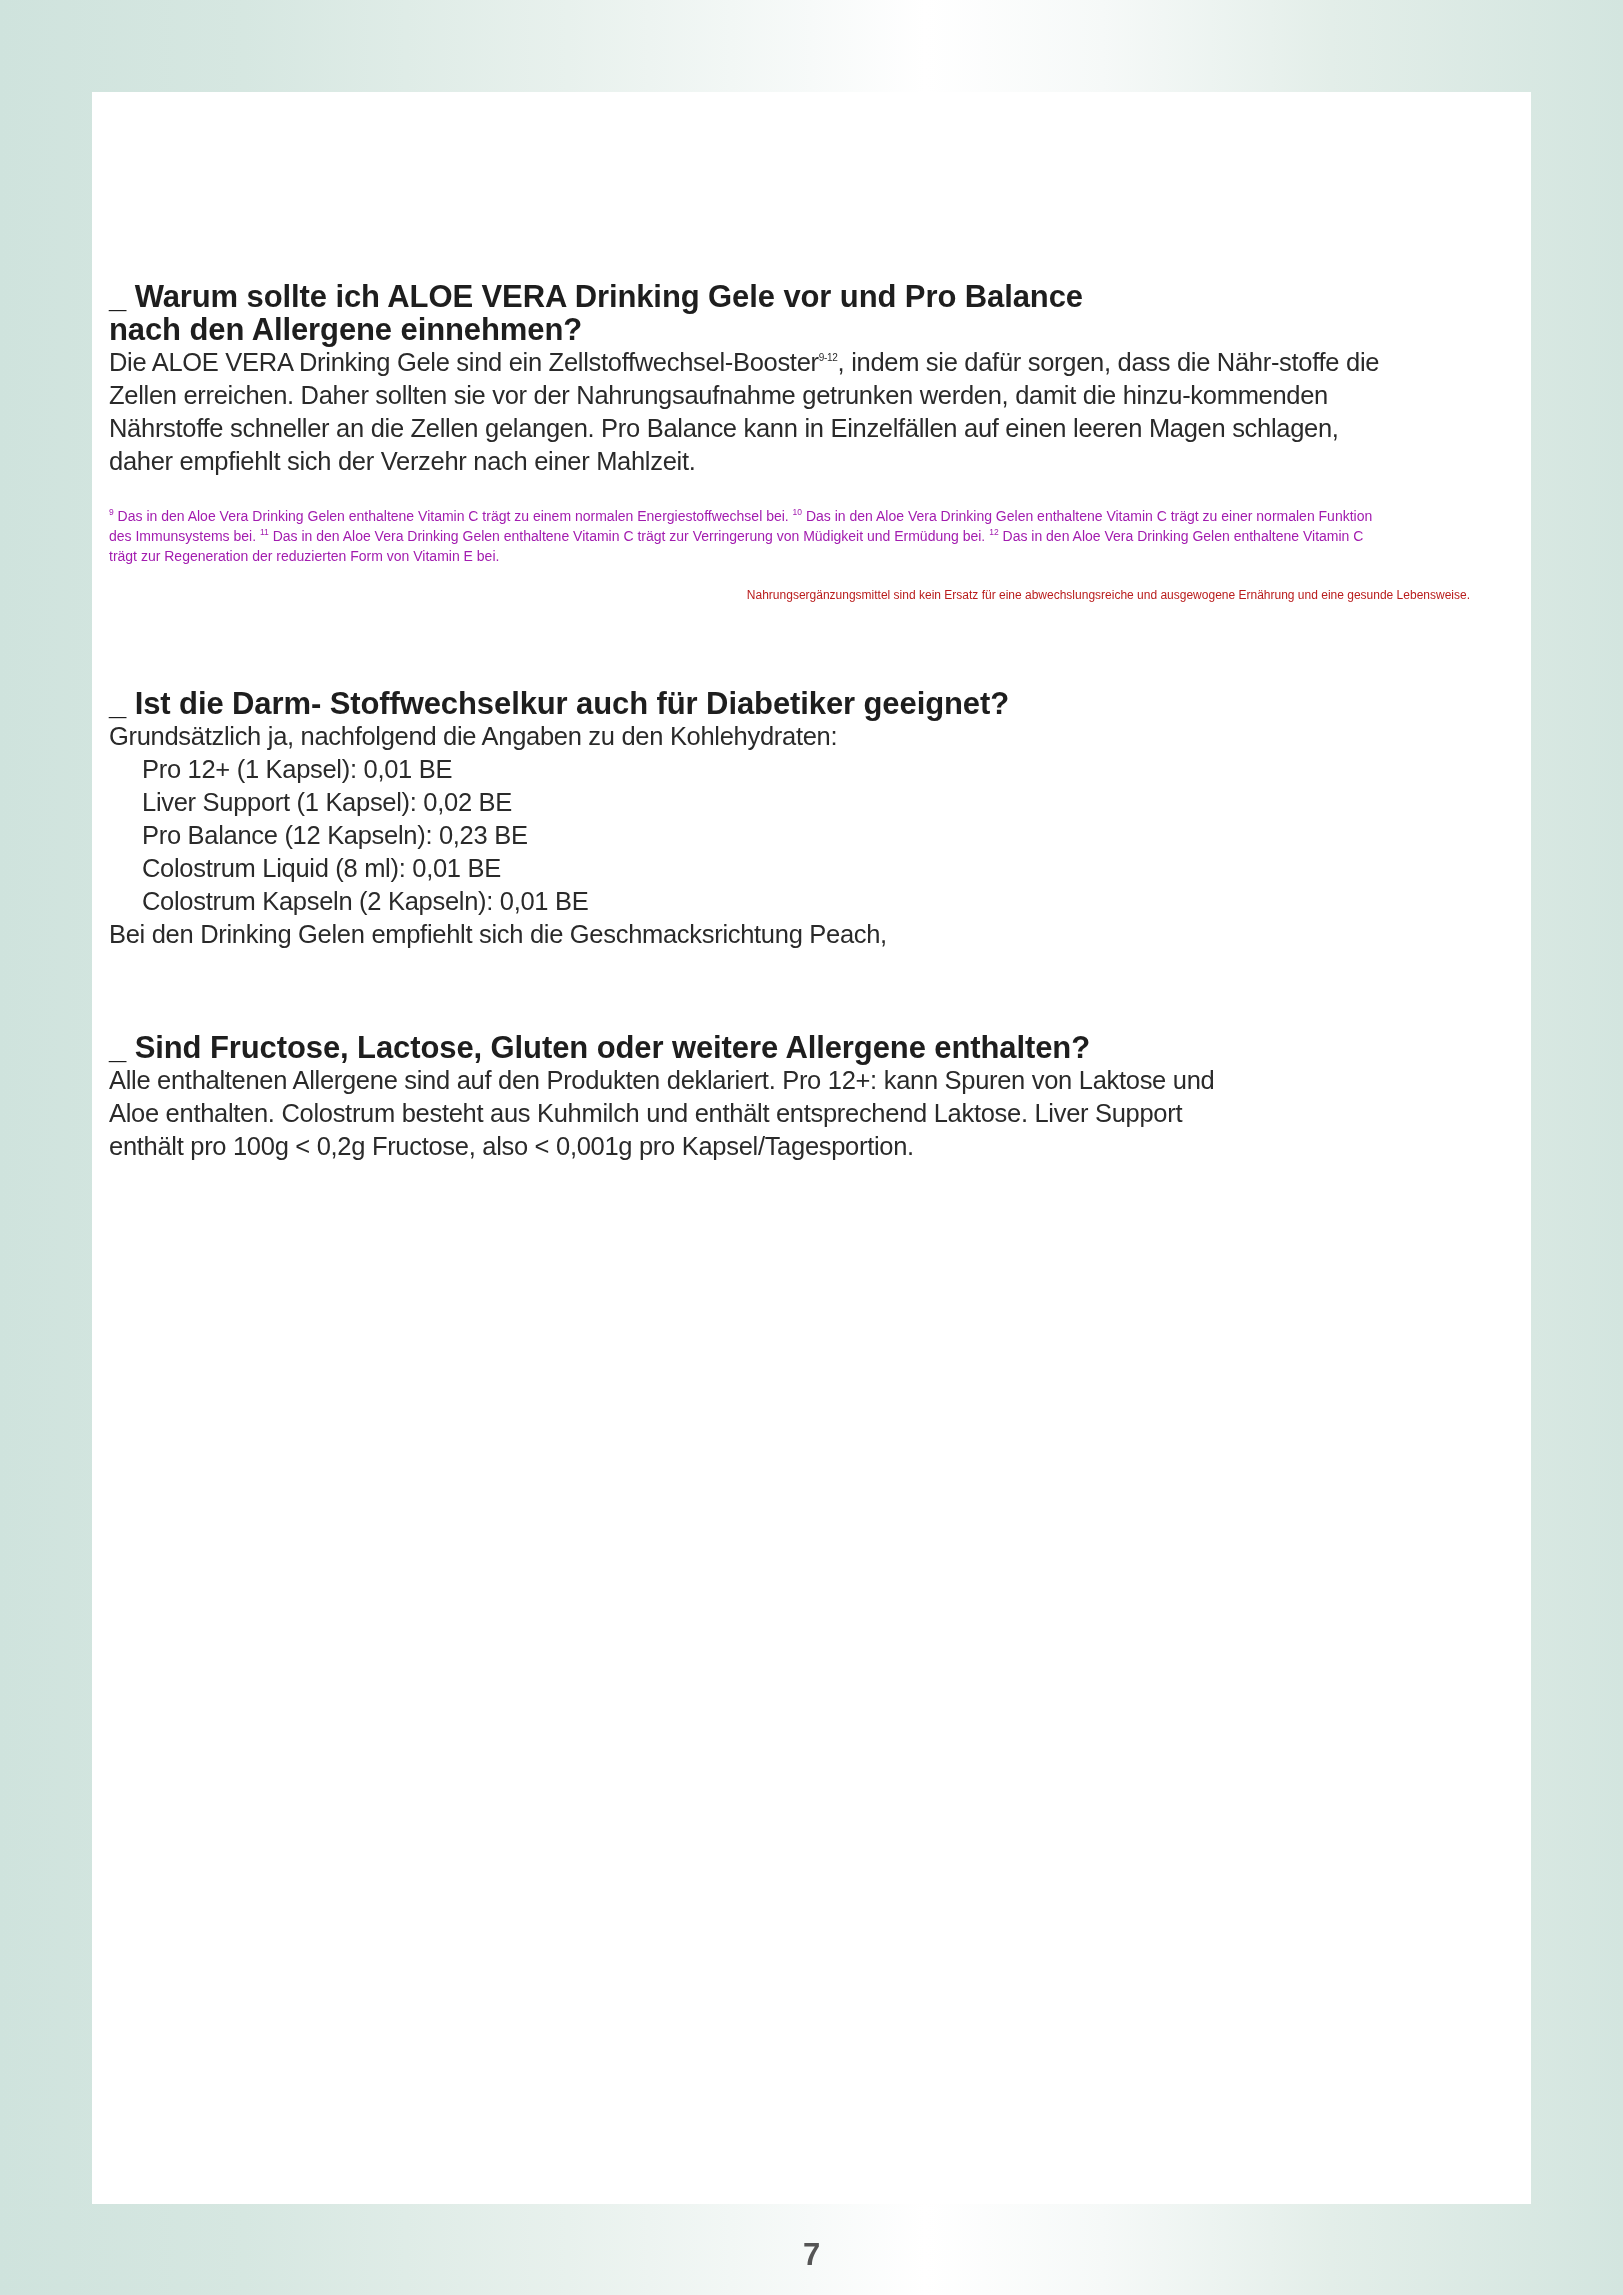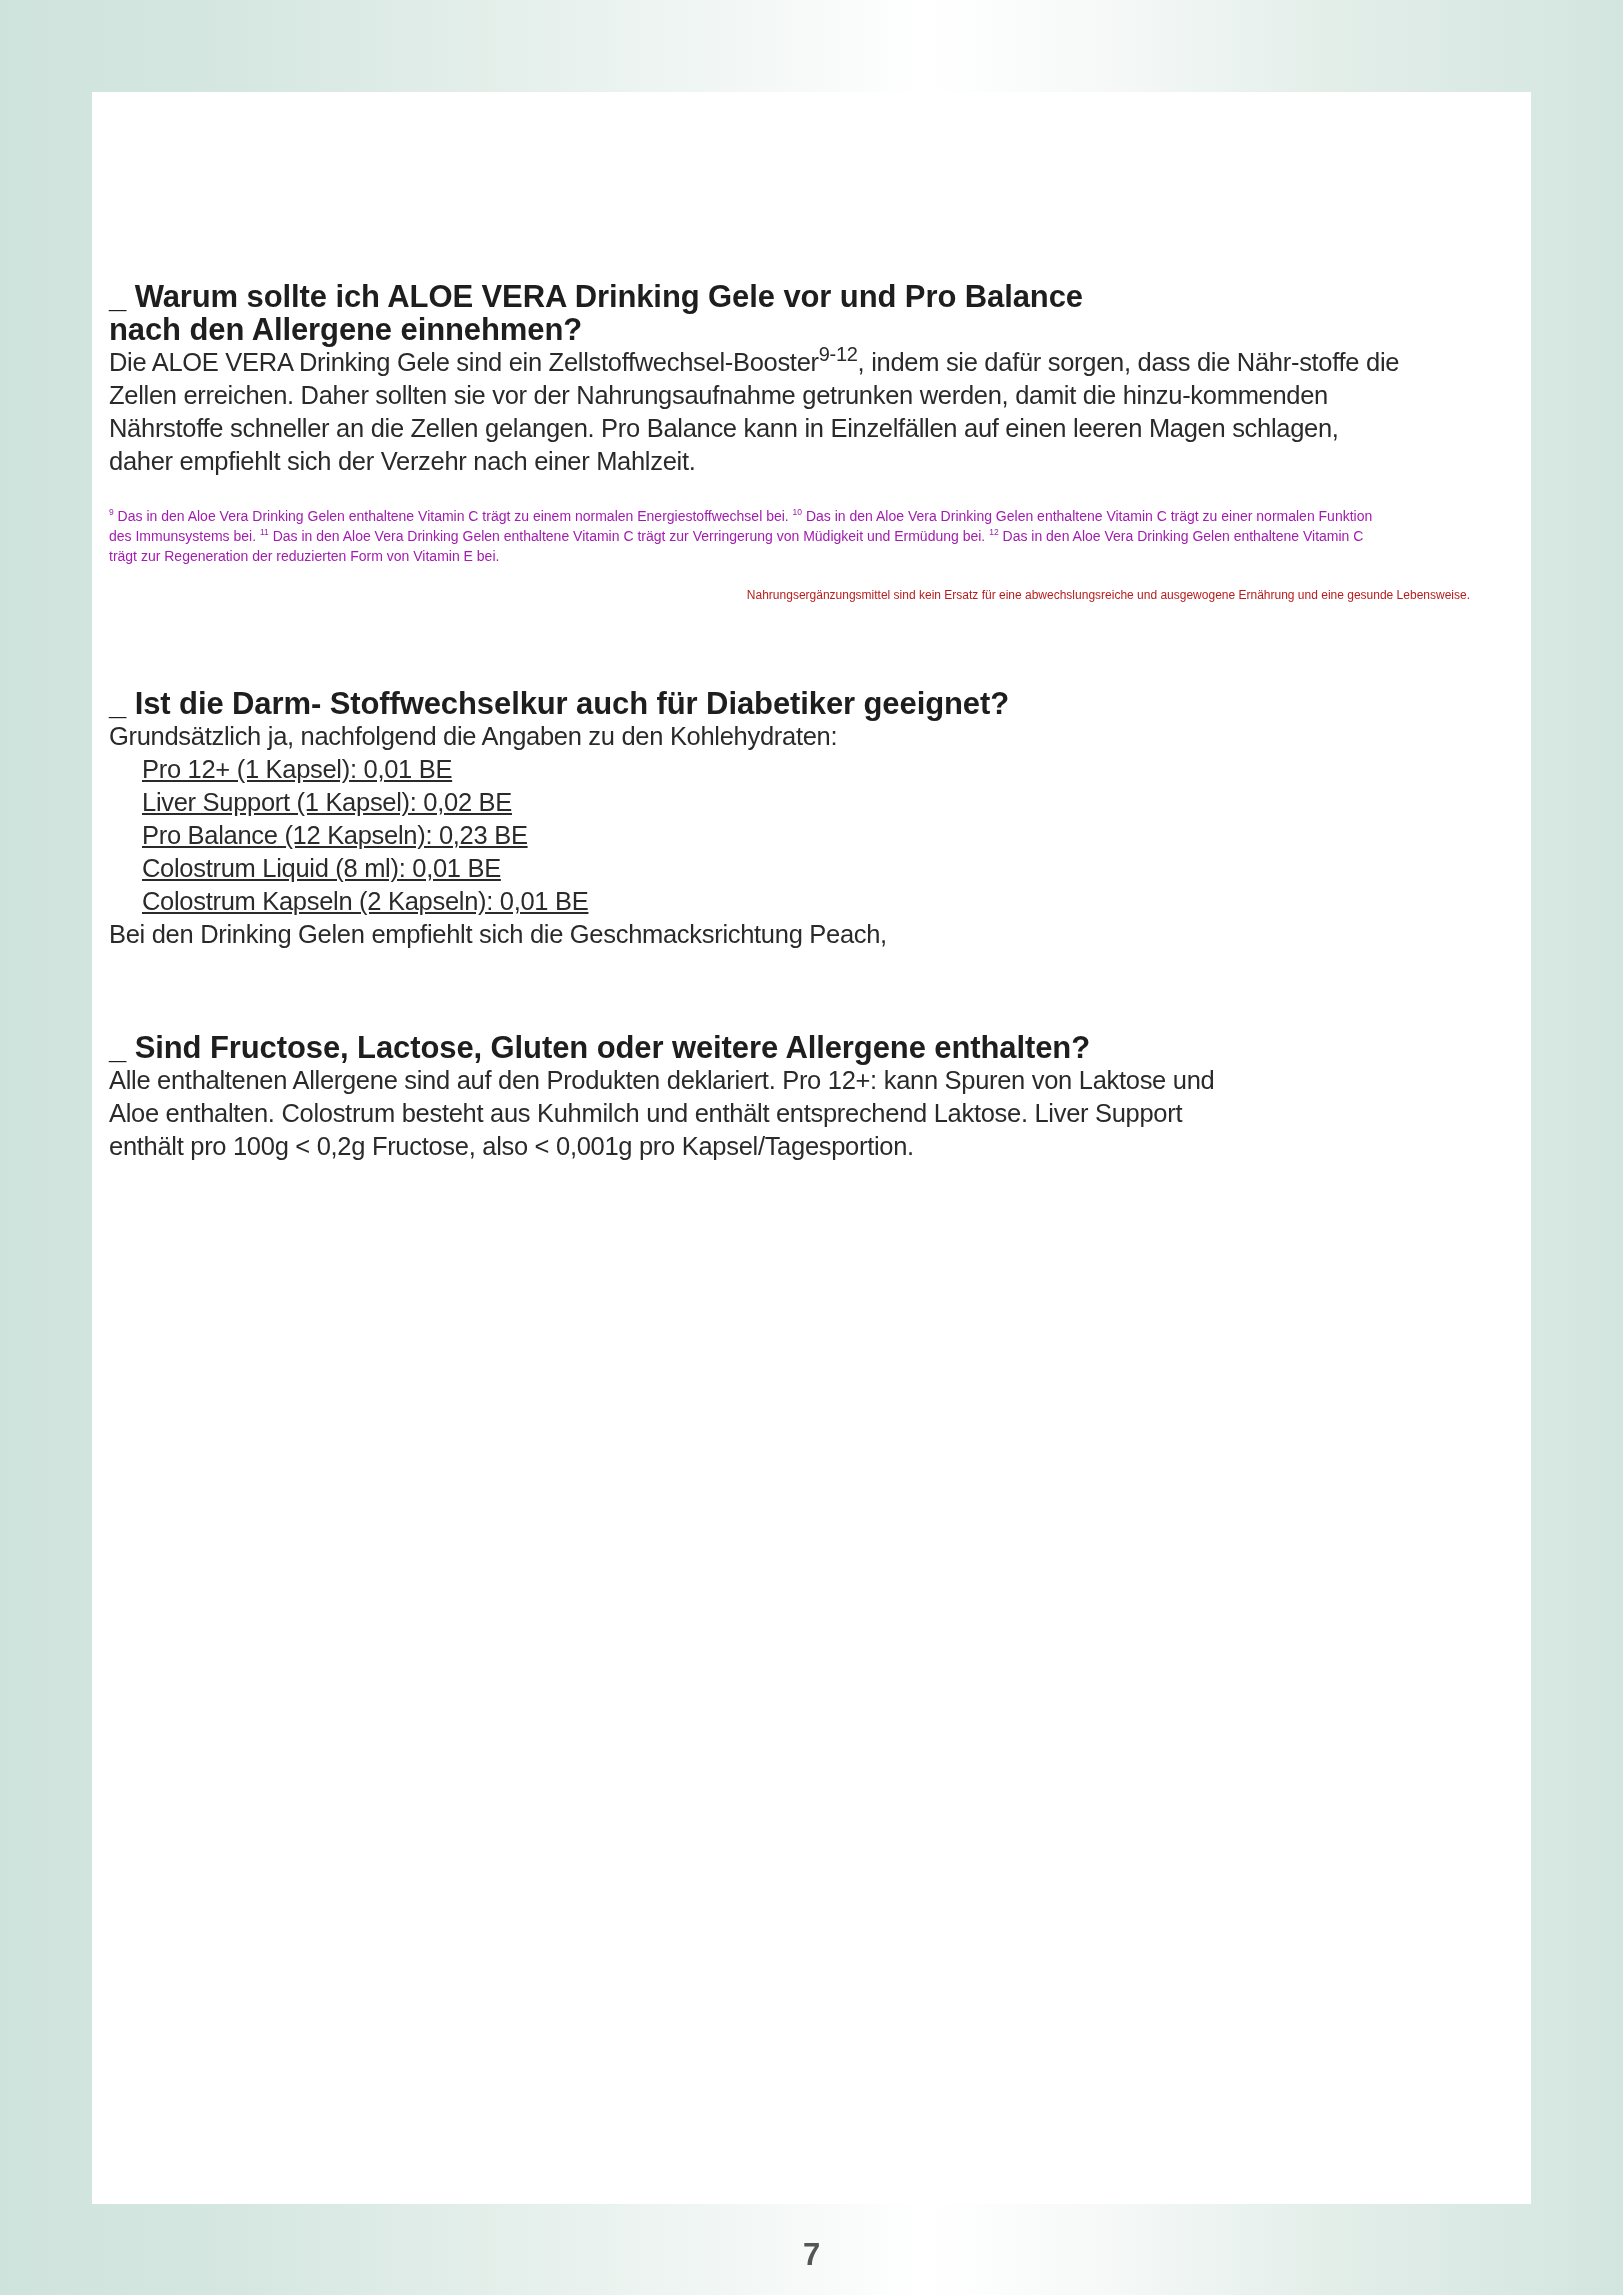--- a/index.html
+++ b/index.html
@@ -46,28 +46,27 @@
       letter-spacing: -0.1px;
     }
     .body-text {
       font-size: 25.5px;
       line-height: 33px;
       margin: 0;
       color: #2a2a2a;
       letter-spacing: -0.3px;
     }
     .body-text sup {
-      font-size: 20px;
+      font-size: 10px;
       line-height: 0;
       vertical-align: 10.5px;
       text-align: center;
     }
     .indent {
       padding-left: 33px;
-      text-decoration: underline;
     }
     .footnotes {
       margin-top: 29.4px;
       font-size: 14px;
       line-height: 19.6px;
       color: #a21caf;
       width: 1283px;
     }
     .footnotes sup {
       font-size: 8.5px;

